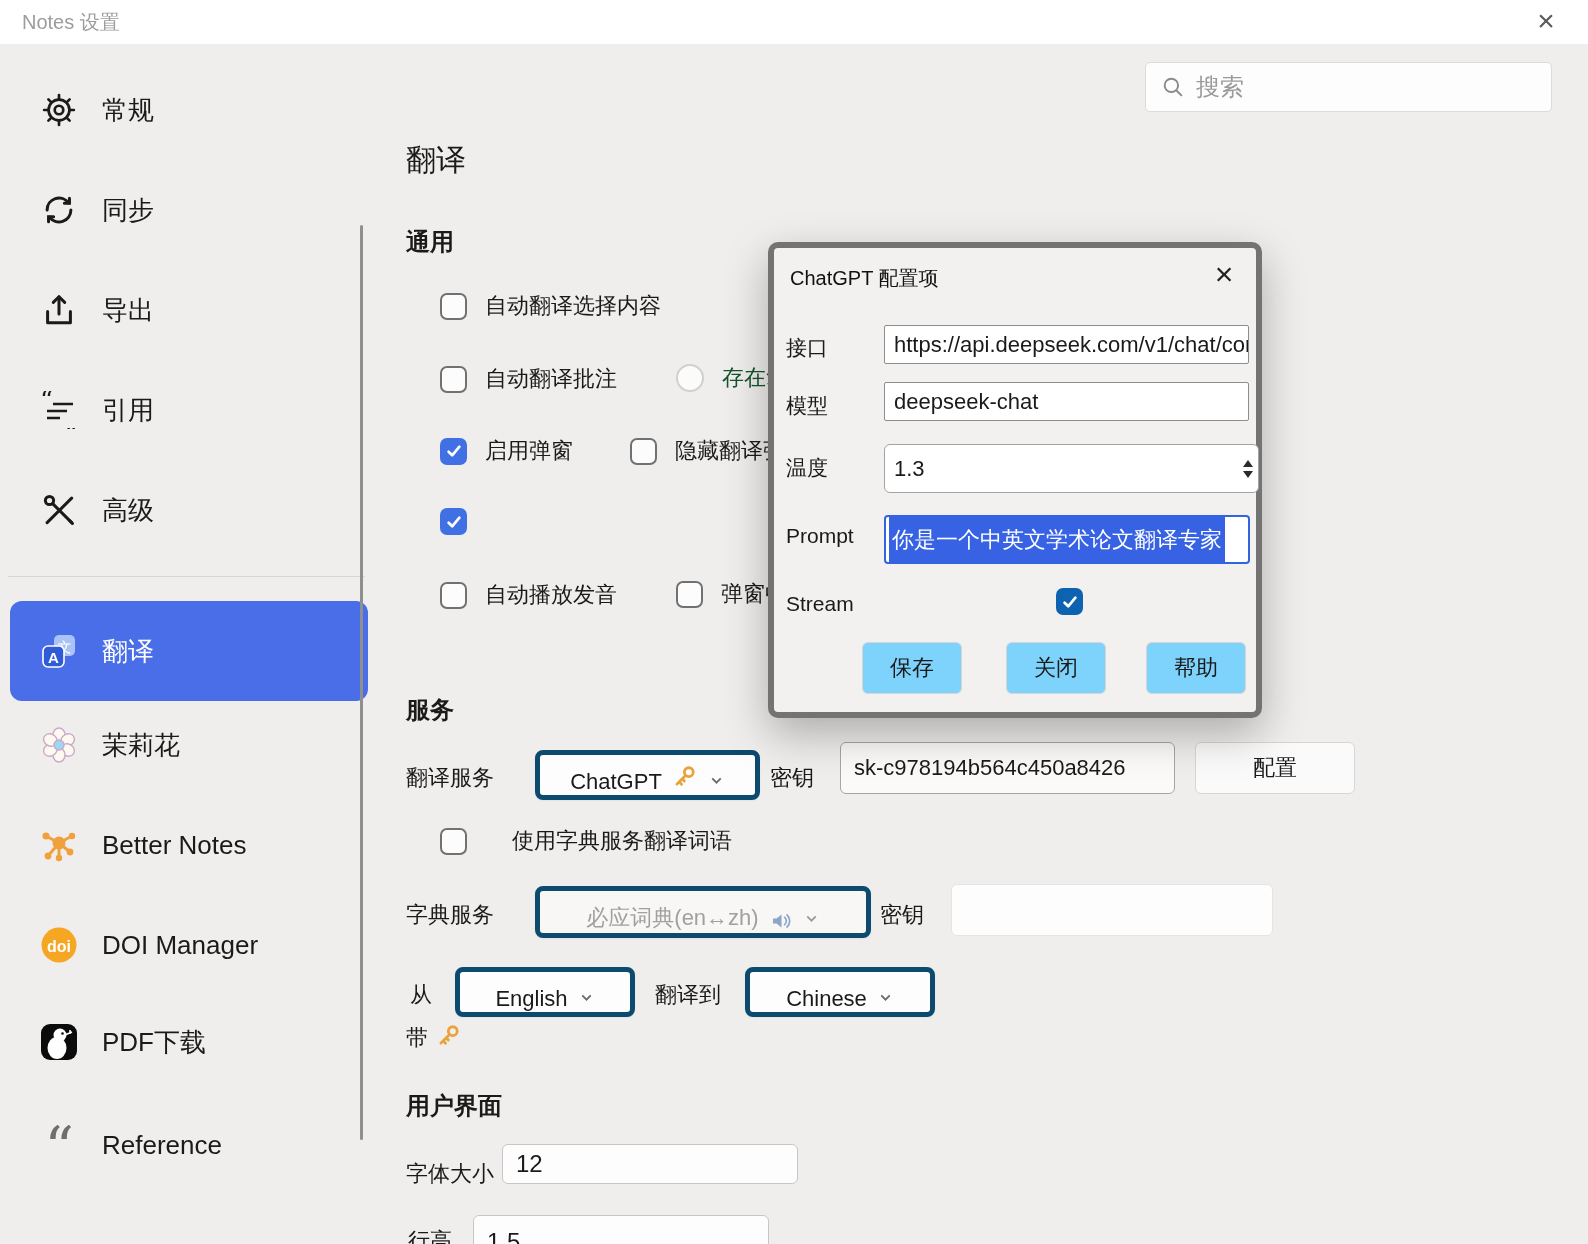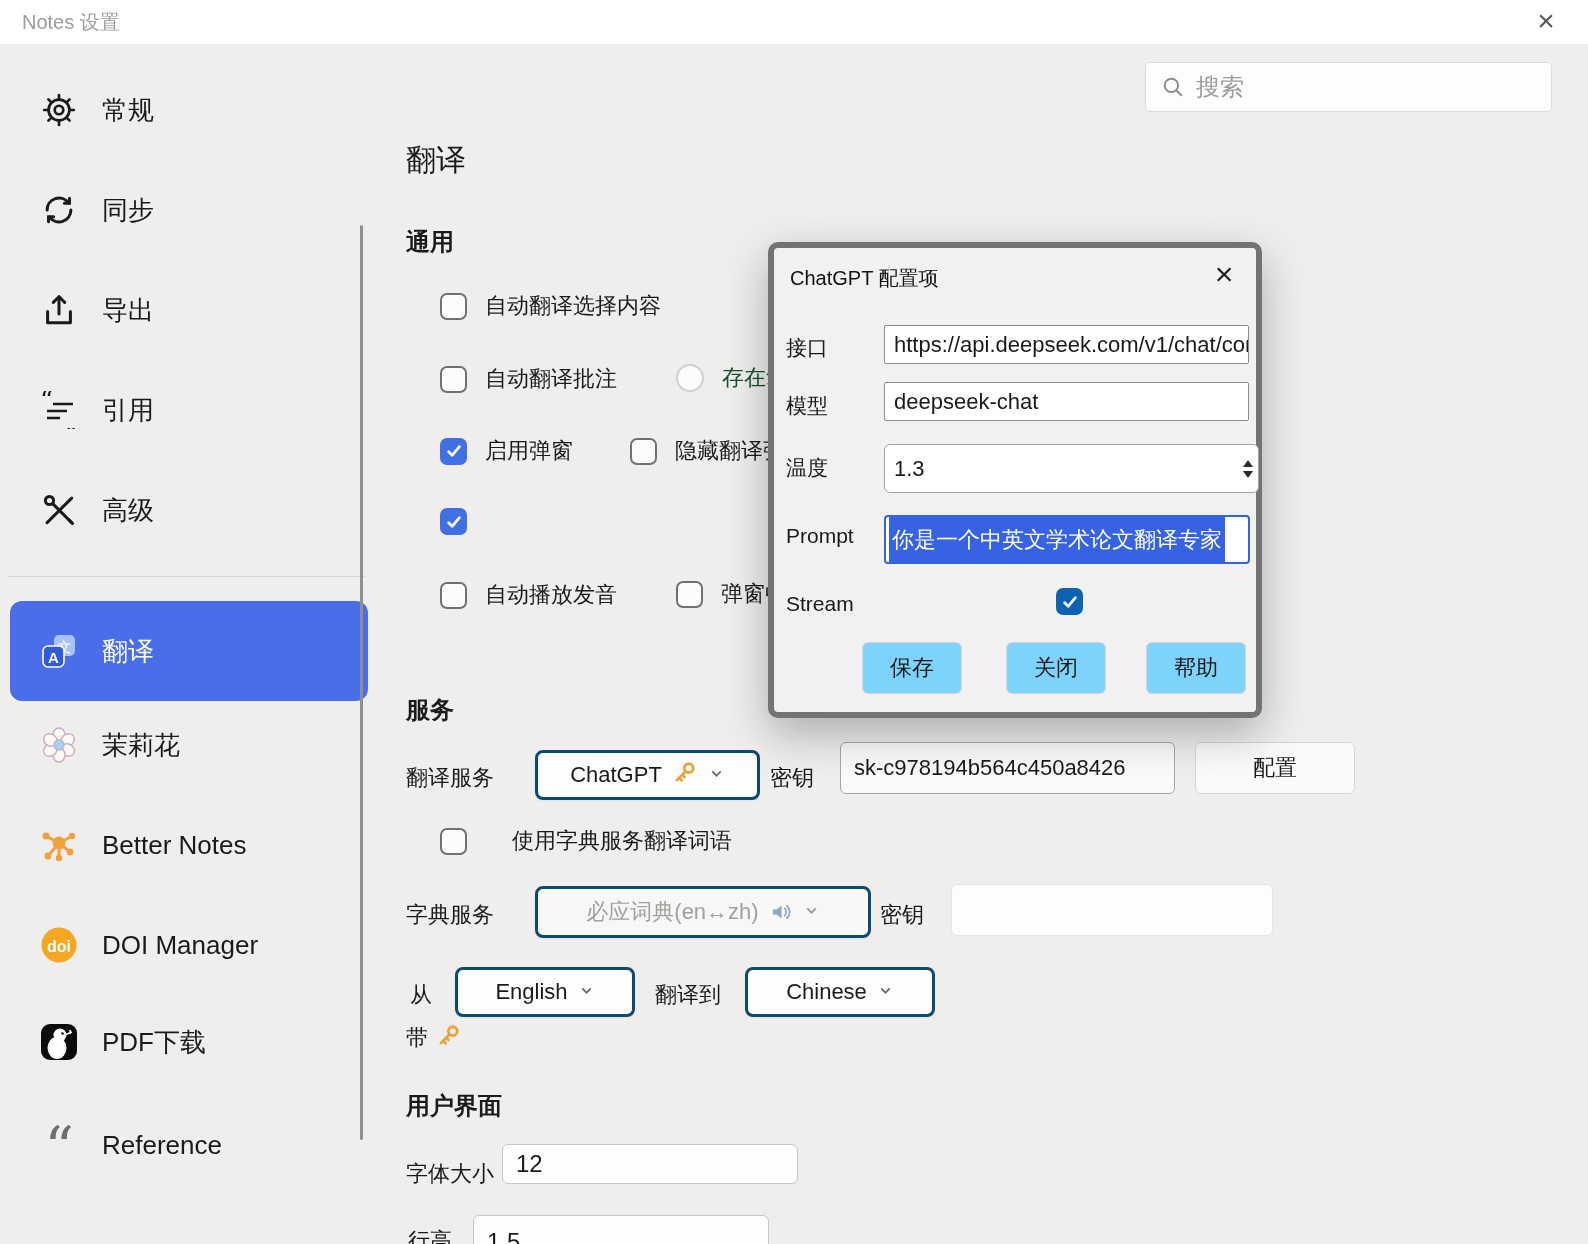--- a/index.html
+++ b/index.html
@@ -47,22 +47,22 @@
   .muted { color:#14532d; }
   #row1 { left:408px; top:291px; } #row2 { left:408px; top:364px; } #row2b { left:644px; top:363px; }
   #row3 { left:408px; top:436px; } #row3b { left:598px; top:436px; }
   #row4 { left:408px; top:508px; } #row5 { left:408px; top:580px; } #row5b { left:644px; top:579px; }
   #row-dictcb { left:408px; top:826px;gap:45px; }
   .lbl { position:absolute; font-size:22px; white-space:nowrap; }
   #lbl-svc { left:406px; top:763px; } #lbl-key1 { left:770px; top:763px; }
   #lbl-dict { left:406px; top:900px; } #lbl-key2 { left:880px; top:900px; }
   #lbl-from { left:410px; top:980px; } #lbl-to { left:655px; top:980px; }
   #lbl-fontsize { left:406px; top:1159px; } #lbl-lineheight { left:408px; top:1226px; }
-  .dropdown { position:absolute; background:#fdfdfd; border:3px solid #0c4a6e; border-radius:8px;
-    display:flex; align-items:center; justify-content:center; gap:10px; font-size:22px;
+  .dropdown { position:absolute; background:#fdfdfd; border:5px solid #0c4a6e; border-radius:8px;
+    display:flex; align-items:flex-end; justify-content:center; gap:10px; font-size:22px;
     box-shadow:0 1px 2px rgba(0,0,0,.05); cursor:default; white-space:nowrap; }
   #dd-svc { left:535px; top:750px; width:225px; height:50px; }
   #dd-dict { left:535px; top:886px; width:336px; height:52px; color:#a2a09e; background:#f8f7f6; }
   #dd-from { left:455px; top:967px; width:180px; height:50px; }
   #dd-to { left:745px; top:967px; width:190px; height:50px; }
   .chev svg { width:17px; height:17px; }
   .tinput { position:absolute; background:#fdfdfd; border:1px solid #c9c7c5; border-radius:6px;
     font-size:22px; padding:0 13px; display:flex; align-items:center; overflow:hidden; white-space:nowrap; }
   #in-key { left:840px; top:742px; width:335px; height:52px; border-color:#a8a6a4; background:#fbfaf9; }
   #in-key2 { left:951px; top:884px; width:322px; height:52px; border-color:#e6e4e2; }

